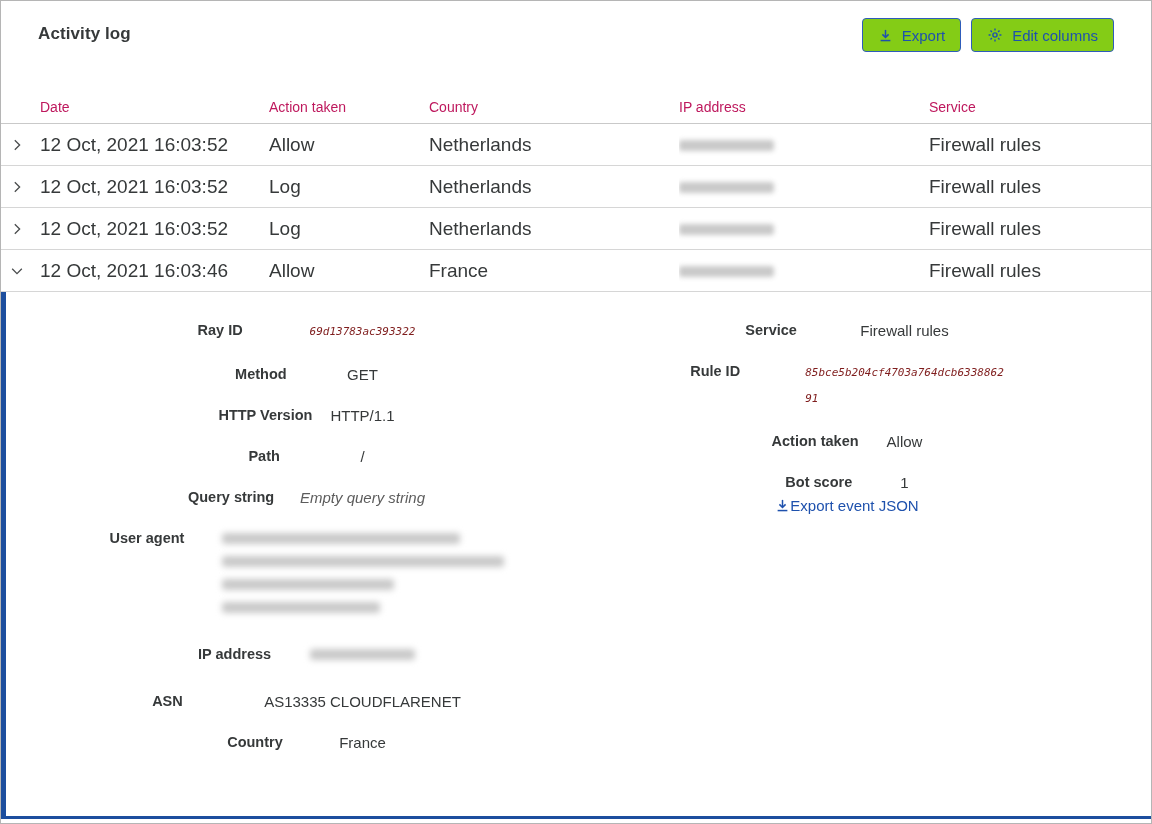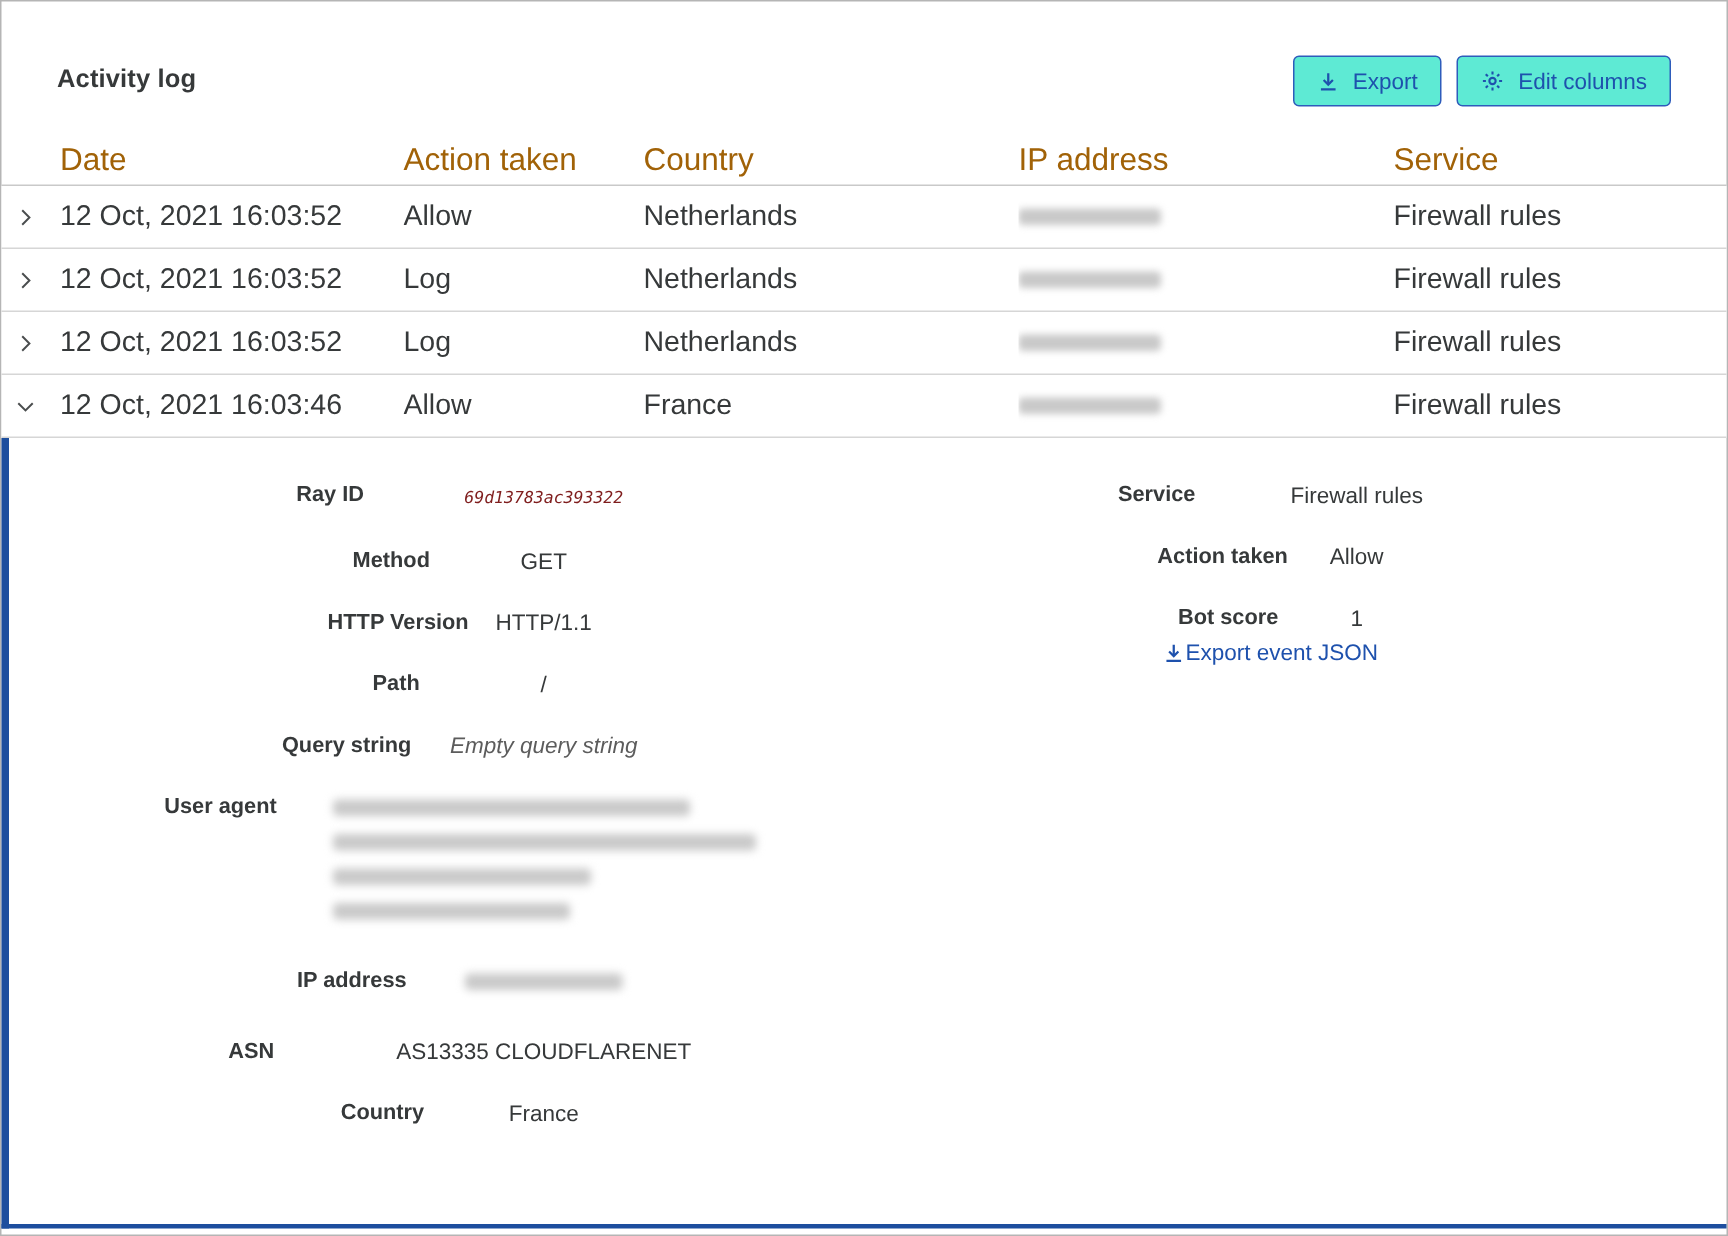--- a/index.html
+++ b/index.html
@@ -11,41 +11,41 @@
   .frame {
     width:1152px; height:824px;
     border:1px solid #b5b5b5;
     display:flex; flex-direction:column;
     background:#fff;
   }
 
   
   .topbar {
     height:90px; flex:0 0 90px;
-    padding:36px 37px 0 37px;
+    padding:17px 37px 0 37px;
     display:flex; justify-content:space-between; align-items:flex-start;
   }
   .page-title { font-size:17px; font-weight:700; letter-spacing:.1px; padding-top:6px; }
   .btn-group { display:flex; gap:10px; }
   .btn {
     display:inline-flex; align-items:center; gap:9px;
     height:34px; padding:0 15px;
-    background:#5eead4; border:1px solid #2e5cbb; border-radius:4px;
+    background:#84cc16; border:1px solid #2e5cbb; border-radius:4px;
     color:#1e51ad; font-size:15px; font-family:inherit; cursor:pointer;
   }
   .btn svg, .link svg { display:block; }
 
   
   .tbl-header, .tbl-row {
     display:grid;
     grid-template-columns:39px 229px 160px 250px 250px 1fr;
     align-items:center;
   }
   .tbl-header {
-    height:33px; font-size:21px; color:#a16207;
+    height:33px; font-size:14px; color:#be185d;
     border-bottom:1px solid #c9c9c9;
   }
   .tbl-header .hcell { padding-right:8px; }
   .tbl-row {
     height:42px; font-size:19px;
     border-bottom:1px solid #d6d6d6; cursor:pointer; background:#fff;
   }
   .chev { padding-left:9px; display:flex; align-items:center; color:#4a4d4e; }
   .cell { padding-right:8px; white-space:nowrap; overflow:hidden; }
 
@@ -235,20 +235,24 @@
     <div class="d-value">France</div>
   </div>
 </div>
     <div class="col-right">
       <div id="detail-right">
   <div class="d-row">
     <div class="d-label">Service</div>
     <div class="d-value">Firewall rules</div>
   </div>
 
+  <div class="d-row">
+    <div class="d-label">Rule ID</div>
+    <div class="d-value mono">85bce5b204cf4703a764dcb633886291</div>
+  </div>
 
 
 
   <div class="d-row">
     <div class="d-label">Action taken</div>
     <div class="d-value">Allow</div>
   </div>
 
   <div class="d-row">
     <div class="d-label">Bot score</div>

